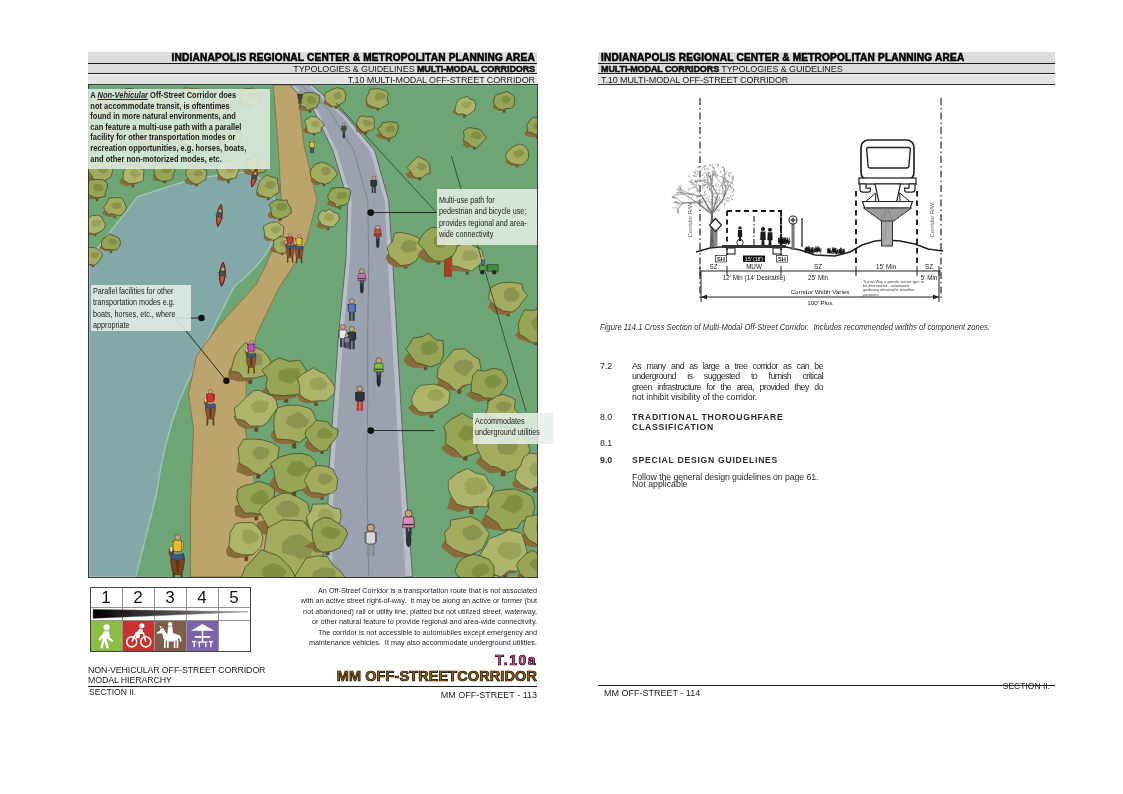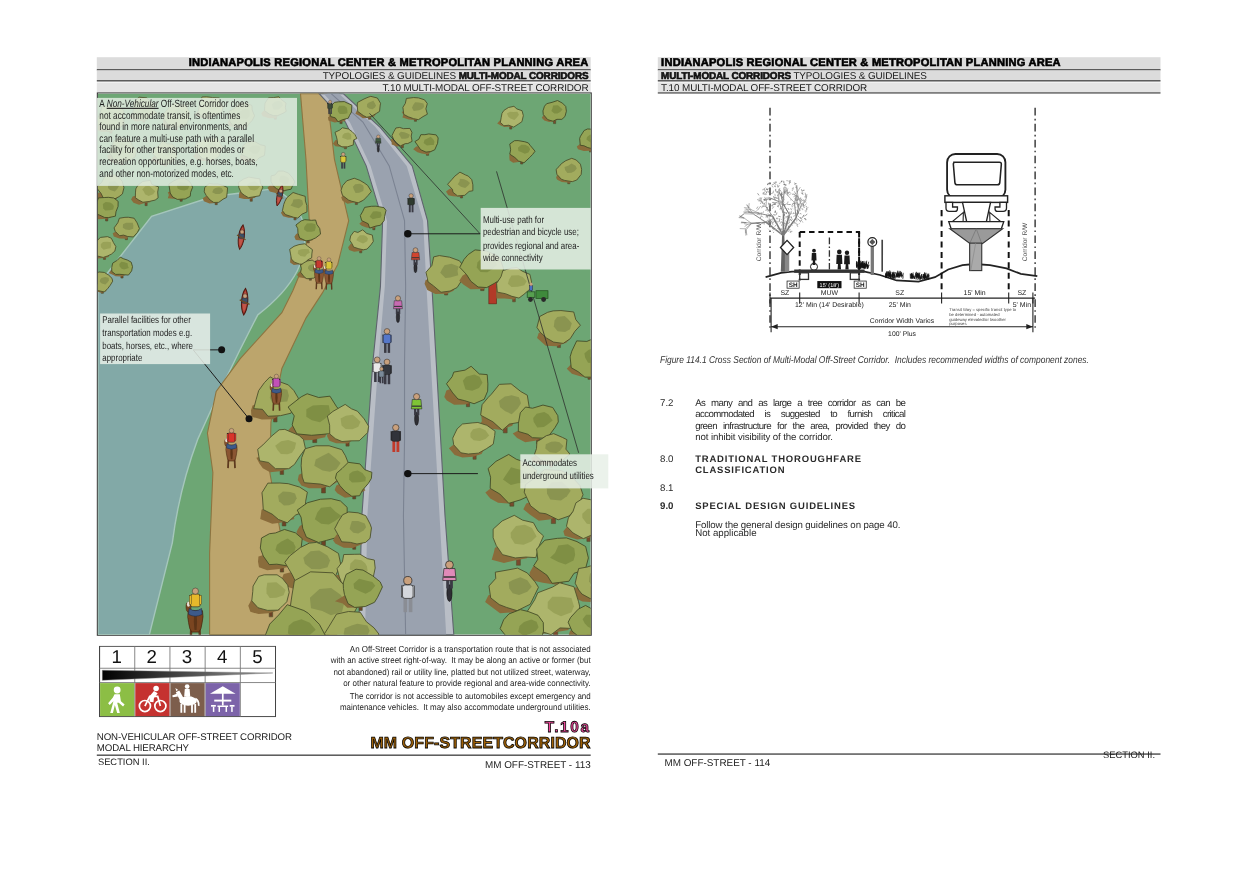--- a/index.html
+++ b/index.html
@@ -552,21 +552,21 @@
     </g>
     <line x1="283" y1="128" x2="349" y2="128" stroke="#1a1a1a" stroke-width="0.9"></line>
     <circle cx="283" cy="128" r="3.4" fill="#111"></circle>
     <line x1="87" y1="234" x2="111" y2="234" stroke="#1a1a1a" stroke-width="0.9"></line>
     <circle cx="113" cy="234" r="3.2" fill="#111"></circle>
     <line x1="87" y1="234" x2="138" y2="297" stroke="#1a1a1a" stroke-width="0.9"></line>
     <circle cx="138" cy="297" r="3.2" fill="#111"></circle>
     <line x1="347" y1="347" x2="283" y2="347" stroke="#1a1a1a" stroke-width="0.9"></line>
     <circle cx="283" cy="347" r="3.4" fill="#111"></circle>
   </svg>
-<div class="abs" style="left:88px;top:89px;width:182px;height:80px;background:rgba(225,236,225,0.86);font-weight:normal;font-size:9.6px;line-height:10.6px;color:#1e1e1e;">
+<div class="abs" style="left:88px;top:89px;width:182px;height:80px;background:rgba(225,236,225,0.86);font-weight:bold;font-size:9.6px;line-height:10.6px;color:#1e1e1e;">
     <div style="transform:scaleX(0.78);transform-origin:0 0;white-space:nowrap;padding:1px 0 0 3px;">A <i><u>Non-Vehicular</u></i> Off-Street Corridor does<br>not accommodate transit, is oftentimes<br>found in more natural environments, and<br>can feature a multi-use path with a parallel<br>facility for other transportation modes or<br>recreation opportunities, e.g. horses, boats,<br>and other non-motorized modes, etc.</div>
   </div>
 <div class="abs callout" style="left:437px;top:189px;width:96px;height:44px;padding:6px 2px;">
     <div style="transform:scaleX(0.8);transform-origin:0 0;white-space:nowrap;">Multi-use path for<br>pedestrian and bicycle use;<br>provides regional and area-<br>wide connectivity</div>
   </div>
 <div class="abs callout" style="left:91px;top:285px;width:96px;height:44px;padding:1px 2px;">
     <div style="transform:scaleX(0.8);transform-origin:0 0;white-space:nowrap;">Parallel facilities for other<br>transportation modes e.g.<br>boats, horses, etc., where<br>appropriate</div>
   </div>
 <div class="abs callout" style="left:435px;top:413px;width:76px;height:27px;padding:3px 2px 1px 2px;margin-left:38px;">
     <div style="transform:scaleX(0.8);transform-origin:0 0;white-space:nowrap;">Accommodates<br>underground utilities</div>
@@ -1399,25 +1399,25 @@
     <line x1="103" y1="176" x2="103" y2="207" stroke="#222" stroke-width="1"></line>
     <line x1="341" y1="176" x2="341" y2="207" stroke="#222" stroke-width="1"></line>
     <path d="M103,202 l6,-2.4 v4.8 Z M341,202 l-6,-2.4 v4.8 Z" fill="#222"></path>
     <text x="222" y="199" font-size="6.2" fill="#222" text-anchor="middle">Corridor Width Varies</text>
     <text x="222" y="210" font-size="6.2" fill="#222" text-anchor="middle">100' Plus</text>
   </svg>
 <div class="abs cap" style="left:600px;top:322px;font-size:9px;white-space:nowrap;transform:scaleX(0.85);transform-origin:0 0;">Figure 114.1 Cross Section of Multi-Modal Off-Street Corridor.&nbsp; Includes recommended widths of component zones.</div>
 <div class="abs body" style="left:600px;top:361px;">7.2</div>
 <div class="abs body" style="left:632px;top:361px;width:191px;letter-spacing:-0.55px;">
     <div style="text-align:justify;text-align-last:justify;">As many and as large a tree corridor as can be</div>
-    <div style="text-align:justify;text-align-last:justify;">accommodated is suggested to furnish critical</div>
+    <div style="text-align:justify;text-align-last:justify;">underground is suggested to furnish critical</div>
     <div style="text-align:justify;text-align-last:justify;">green infrastructure for the area, provided they do</div>
     <div style="letter-spacing:-0.1px;">not inhibit visibility of the corridor.</div>
   </div>
 <div class="abs body" style="left:600px;top:412px;">8.0</div>
 <div class="abs body" style="left:632px;top:412px;width:170px;font-weight:bold;font-size:8.6px;letter-spacing:0.75px;">TRADITIONAL THOROUGHFARE CLASSIFICATION</div>
 <div class="abs body" style="left:600px;top:438px;">8.1</div>
 <div class="abs body" style="left:632px;top:438px;margin-top:41px;">Not applicable</div>
 <div class="abs body" style="left:600px;top:455px;font-weight:bold;">9.0</div>
 <div class="abs body" style="left:632px;top:455px;font-weight:bold;font-size:8.6px;letter-spacing:0.75px;">SPECIAL DESIGN GUIDELINES</div>
-<div class="abs body" style="left:632px;top:472px;letter-spacing:-0.1px;">Follow the general design guidelines on page 40.</div>
+<div class="abs body" style="left:632px;top:472px;letter-spacing:-0.1px;">Follow the general design guidelines on page 61.</div>
 <div class="abs rule" style="left:598px;top:684.5px;width:457px;height:1.4px;"></div>
 <div class="abs" style="left:604px;top:688px;font-size:9px;color:#222;">MM OFF-STREET - 114</div>
 <div class="abs" style="left:598px;top:680.5px;width:452px;text-align:right;font-size:8.5px;color:#222;">SECTION II.</div>
 </body></html>

